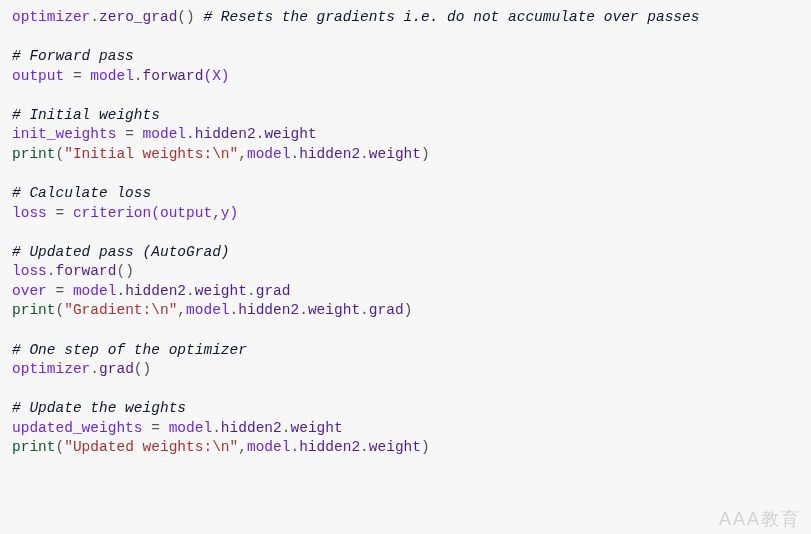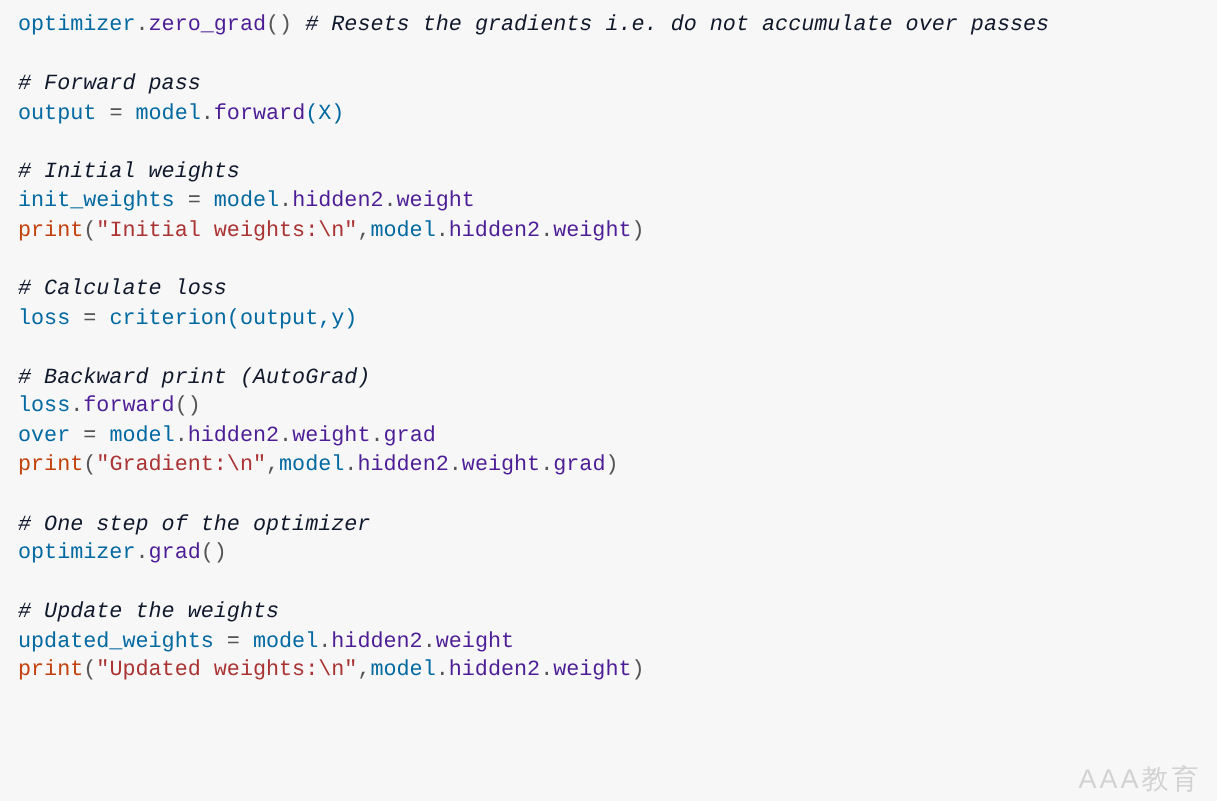--- a/index.html
+++ b/index.html
@@ -11,26 +11,26 @@
     line-height: 1.35;
     color: #555;
     width: 811px;
     box-sizing: border-box;
   }
   pre {
     margin: 0;
     white-space: pre;
     font-family: inherit;
   }
-  .tok-id   { color: #0369a1; font-family: Liberation Mono, monospace; }
+  .tok-id   { color: #6d28d9; font-family: Liberation Mono, monospace; }
   .tok-op   { color: #555555; }
   .tok-attr { color: #4c1d95; }
   .tok-cmt  { color: #0f172a; font-style: italic; }  
   .tok-str  { color: #aa3333; }   
-  .tok-kw   { color: #c2410c; font-family: Liberation Mono, monospace; }   
+  .tok-kw   { color: #14532d; font-family: Liberation Mono, monospace; }   
   .watermark {
     position: fixed;
     right: 10px;
     bottom: 3px;
     color: rgba(180,180,180,0.55);
     font-family: sans-serif;
     font-size: 18px;
     letter-spacing: 2px;
     pointer-events: none;
   }
@@ -43,21 +43,21 @@
 <span><span class="tok-cmt"># Forward pass</span></span>
 <span><span class="tok-id">output </span><span class="tok-op">=</span><span class="tok-id"> model</span><span class="tok-op">.</span><span class="tok-attr">forward</span><span class="tok-id">(X)</span></span>
 
 <span><span class="tok-cmt"># Initial weights</span></span>
 <span><span class="tok-id">init_weights </span><span class="tok-op">=</span><span class="tok-id"> model</span><span class="tok-op">.</span><span class="tok-attr">hidden2</span><span class="tok-op">.</span><span class="tok-attr">weight</span></span>
 <span><span class="tok-kw">print</span><span class="tok-op">(</span><span class="tok-str">"Initial weights:\n"</span><span class="tok-op">,</span><span class="tok-id">model</span><span class="tok-op">.</span><span class="tok-attr">hidden2</span><span class="tok-op">.</span><span class="tok-attr">weight</span><span class="tok-op">)</span></span>
 
 <span><span class="tok-cmt"># Calculate loss</span></span>
 <span><span class="tok-id">loss </span><span class="tok-op">=</span><span class="tok-id"> criterion(output,y)</span></span>
 
-<span><span class="tok-cmt"># Backward print (AutoGrad)</span></span>
+<span><span class="tok-cmt"># Updated pass (AutoGrad)</span></span>
 <span><span class="tok-id">loss</span><span class="tok-op">.</span><span class="tok-attr">forward</span><span class="tok-op">()</span></span>
 <span><span class="tok-id">over </span><span class="tok-op">=</span><span class="tok-id"> model</span><span class="tok-op">.</span><span class="tok-attr">hidden2</span><span class="tok-op">.</span><span class="tok-attr">weight</span><span class="tok-op">.</span><span class="tok-attr">grad</span></span>
 <span><span class="tok-kw">print</span><span class="tok-op">(</span><span class="tok-str">"Gradient:\n"</span><span class="tok-op">,</span><span class="tok-id">model</span><span class="tok-op">.</span><span class="tok-attr">hidden2</span><span class="tok-op">.</span><span class="tok-attr">weight</span><span class="tok-op">.</span><span class="tok-attr">grad</span><span class="tok-op">)</span></span>
 
 <span><span class="tok-cmt"># One step of the optimizer</span></span>
 <span><span class="tok-id">optimizer</span><span class="tok-op">.</span><span class="tok-attr">grad</span><span class="tok-op">()</span></span>
 
 <span><span class="tok-cmt"># Update the weights</span></span>
 <span><span class="tok-id">updated_weights </span><span class="tok-op">=</span><span class="tok-id"> model</span><span class="tok-op">.</span><span class="tok-attr">hidden2</span><span class="tok-op">.</span><span class="tok-attr">weight</span></span>
 <span><span class="tok-kw">print</span><span class="tok-op">(</span><span class="tok-str">"Updated weights:\n"</span><span class="tok-op">,</span><span class="tok-id">model</span><span class="tok-op">.</span><span class="tok-attr">hidden2</span><span class="tok-op">.</span><span class="tok-attr">weight</span><span class="tok-op">)</span></span></pre>

